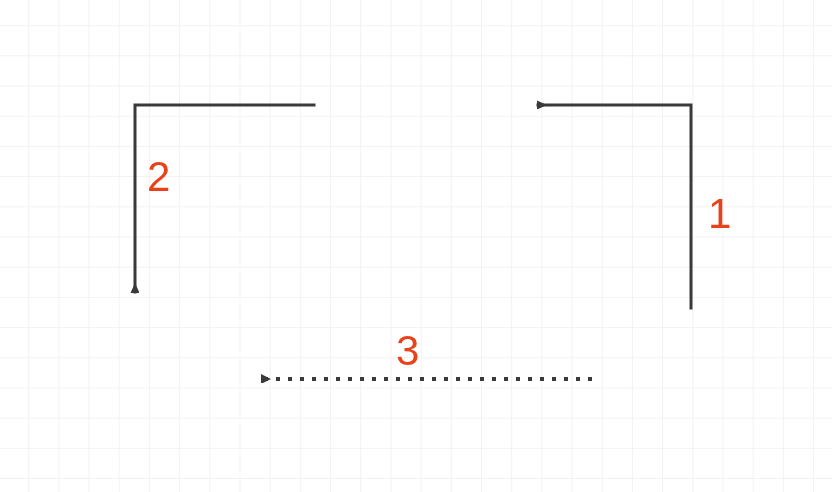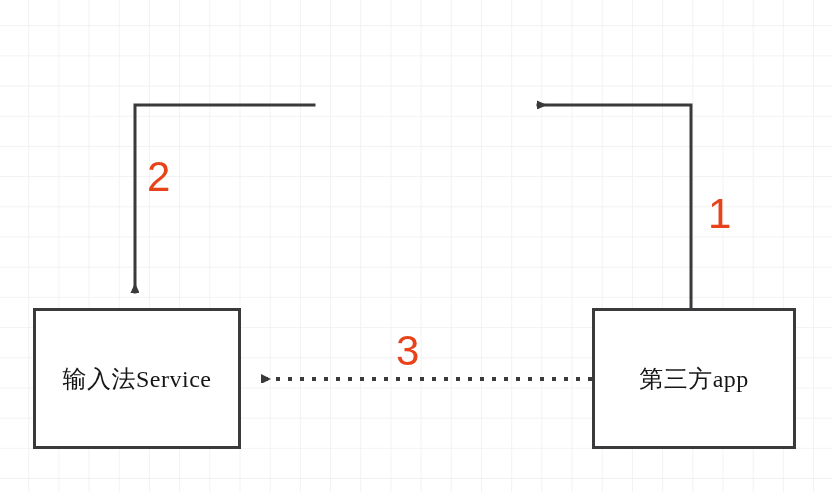--- a/index.html
+++ b/index.html
@@ -82,25 +82,19 @@
     <g>
       <path d="M314,105 L135,105 L135,292" fill="none" stroke="#3a3a3c" stroke-width="3" stroke-linecap="square" stroke-linejoin="miter" marker-end="url(#arrow-solid)"></path>
     </g>
 
     <g>
       <path d="M592,379 L262,379" fill="none" stroke="#3a3a3c" stroke-width="4" stroke-dasharray="4 8" stroke-linecap="butt" marker-end="url(#arrow-dotted)"></path>
     </g>
   </svg>
 
 
-  <div class="node-box" id="node-service">
-    <span class="node-label">输入法Service</span>
-  </div>
 
-  <div class="node-box" id="node-app">
-    <span class="node-label">第三方app</span>
-  </div>
 
   <div class="edge-number" id="edge-num-1">1</div>
   <div class="edge-number" id="edge-num-2">2</div>
   <div class="edge-number" id="edge-num-3">3</div>
 
 </div>
 
 </body></html>

